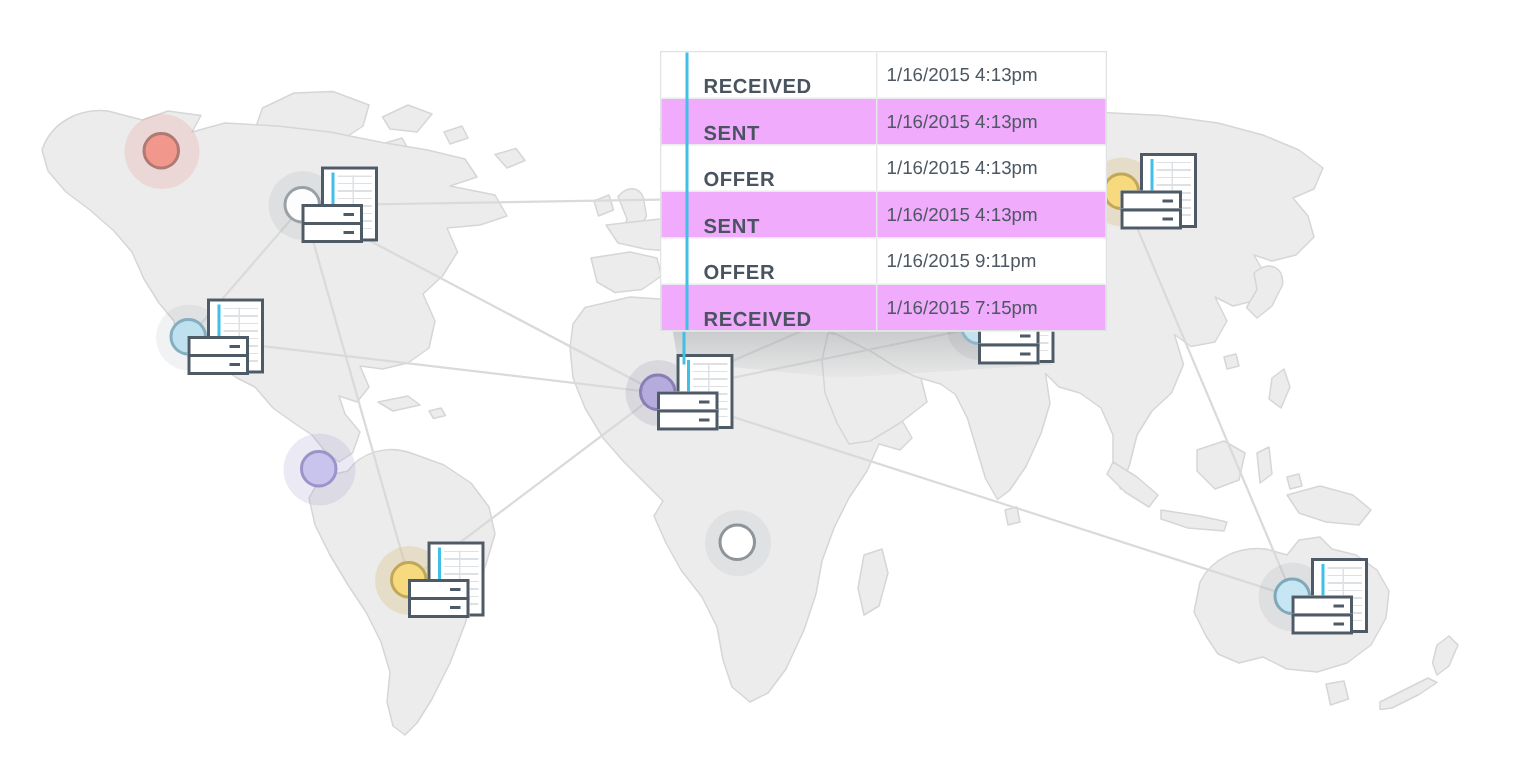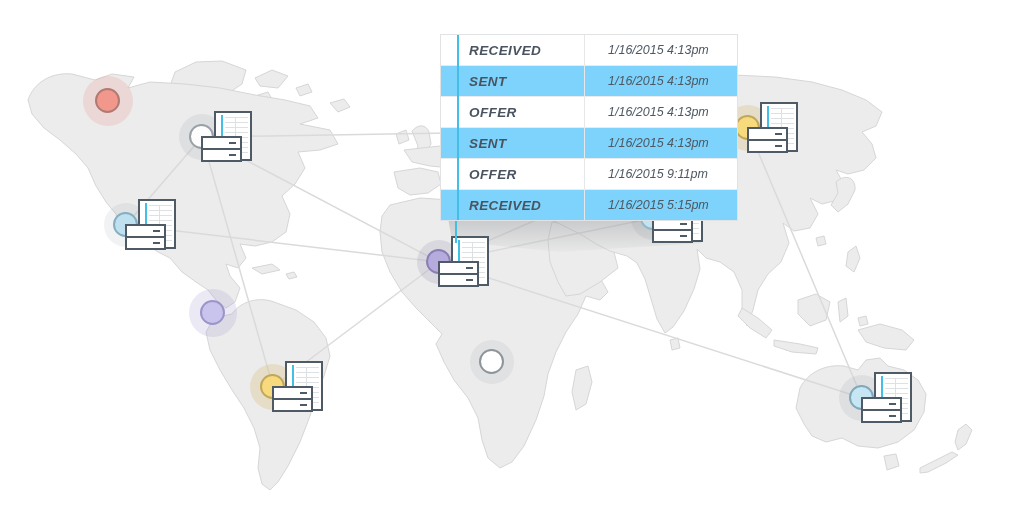--- a/index.html
+++ b/index.html
@@ -23,26 +23,26 @@
   .server{position:absolute;left:-1px;top:-1px;width:41px;height:14px;background:#fff;
           border:2px solid var(--outline);box-sizing:border-box;}
   .server2{top:11px;}
   .dash{position:absolute;right:4px;top:50%;margin-top:-1px;width:7px;height:2px;background:var(--outline);}
 
   
   #connector{position:absolute;left:455px;top:211px;width:2px;height:32px;z-index:3;}
   #popup{position:absolute;left:440px;top:34px;width:298px;z-index:4;background:#ffffff;
          border:1px solid #e1e2e4;box-sizing:border-box;}
   #popup .accent{position:absolute;left:16px;top:0;bottom:0;width:2px;z-index:2;}
-  .prow{display:flex;height:30px;border-bottom:1px solid #eaebec;background:#ffffff;align-items:center;font-style:italic;}
+  .prow{display:flex;height:30px;border-bottom:1px solid #eaebec;background:#ffffff;align-items:flex-end;}
   .prow:last-child{border-bottom:none;}
-  .prow.alt{background:#7dd3fc;}
+  .prow.alt{background:#f0abfc;}
   .plabel{width:143px;box-sizing:border-box;padding-left:28px;font-size:13.5px;font-weight:bold;
           letter-spacing:0.4px;color:#4a5460;}
-  .ptime{flex:1;box-sizing:border-box;border-left:1px solid #e6e7e8;padding-left:23px;
+  .ptime{flex:1;box-sizing:border-box;border-left:1px solid #e6e7e8;padding-left:6px;
          font-size:12.5px;color:#4d5862;height:100%;display:flex;align-items:center;}
 </style>
 </head>
 <body>
 
 <div id="stage">
 
   <svg class="layer" width="1020" height="516" viewBox="0 0 1020 516">
     <defs>
       <linearGradient id="wedgeGrad" x1="0" y1="211" x2="0" y2="256" gradientUnits="userSpaceOnUse">
@@ -251,18 +251,18 @@
         <div class="prow alt">
           <div class="plabel">SENT</div>
           <div class="ptime">1/16/2015 4:13pm</div>
         </div>
         <div class="prow">
           <div class="plabel">OFFER</div>
           <div class="ptime">1/16/2015 9:11pm</div>
         </div>
         <div class="prow alt">
           <div class="plabel">RECEIVED</div>
-          <div class="ptime">1/16/2015 5:15pm</div>
+          <div class="ptime">1/16/2015 7:15pm</div>
         </div>
       </div>
   </div>
 
 </div>
 
 </body></html>

